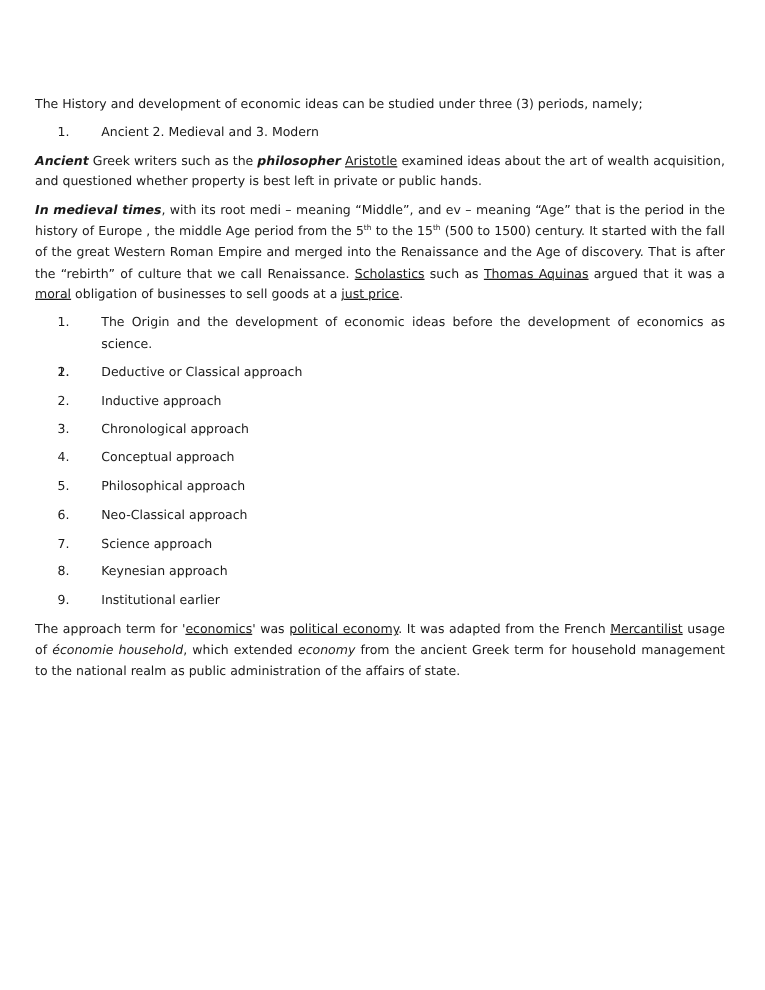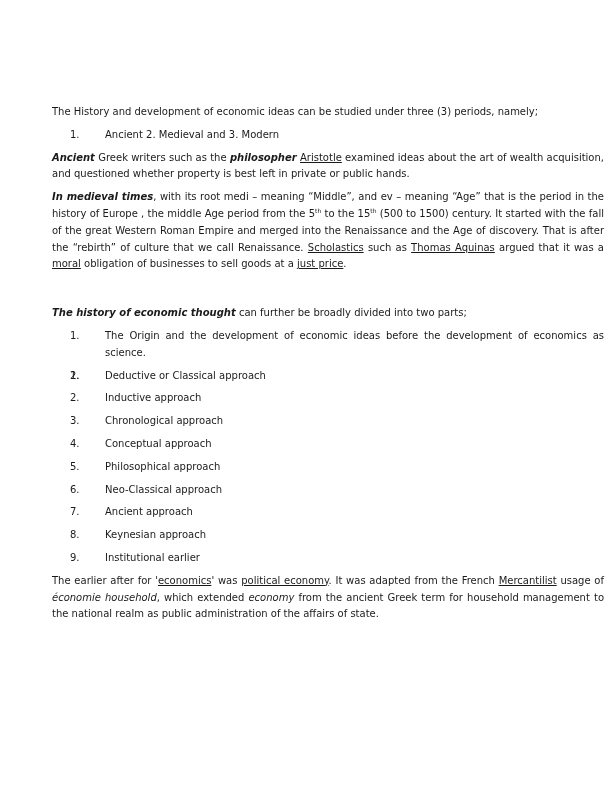--- a/index.html
+++ b/index.html
@@ -1,18 +1,18 @@
 <!DOCTYPE html>
 <html><head>
 <meta charset="utf-8">
 <style>
   html, body { margin: 0; padding: 0; background: #ffffff; }
   body { width: 612px; height: 792px; position: relative; overflow: hidden;
          font-family: "DejaVu Sans", sans-serif; color: #1a1a1a; }
-  .page { position: absolute; left: 52px; top: 76px; width: 552px; font-size: 10px; line-height: 16.8px; margin-top: 28px; }
+  .page { position: absolute; left: 28px; top: 76px; width: 552px; font-size: 10px; line-height: 16.8px; }
   p { margin: 0; }
   .just-last { text-align: justify; text-align-last: left; }
   u { }
   b { font-weight: bold; font-style: italic; }
   .li { position: relative; padding-left: 53px; }
   .li .num { position: absolute; left: 18px; top: 0; }
   .gap6 { margin-top: 6px; }
   .gap30 { margin-top: 32px; }
   .gap34 { margin-top: 36px; }
   sup { font-size: 6px; line-height: 0; vertical-align: 4px; }
@@ -30,43 +30,40 @@
   </div>
 
   <p class="just-last gap6">
     <b>Ancient</b><span> Greek writers such as the </span><b>philosopher</b><span> </span><u>Aristotle</u><span> examined ideas about the art of wealth acquisition, and questioned whether property is best left in private or public hands.</span>
   </p>
 
   <p class="just-last gap6">
     <b>In medieval times</b><span>, with its root medi – meaning “Middle”, and ev – meaning “Age” that is the period in the history of Europe , the middle Age period from the 5</span><sup>th</sup><span> to the 15</span><sup>th</sup><span> (500 to 1500) century. It started with the fall of the great Western Roman Empire and merged into the Renaissance and the Age of discovery. That is after the “rebirth” of culture that we call Renaissance. </span><u>Scholastics</u><span> such as </span><u>Thomas Aquinas</u><span> argued that it was a </span><u>moral</u><span> obligation of businesses to sell goods at a </span><u>just price</u><span>.</span>
   </p>
 
-  <p class="gap30">
-    <b>The history of economic thought</b><span> can further be broadly divided into two parts;</span>
-  </p>
 
   <div class="li just-last gap6">
     <span class="num">1.</span>
     <span>The Origin and the development of economic ideas before the development of economics as science.</span>
   </div>
   <div class="li gap6">
     <span class="num">2.</span>
   </div>
 
 
   <div>
     <div class="li gap6"><span class="num">1.</span><span>Deductive or Classical approach</span></div>
     <div class="li gap6"><span class="num">2.</span><span>Inductive approach</span></div>
     <div class="li gap6"><span class="num">3.</span><span>Chronological approach</span></div>
     <div class="li gap6"><span class="num">4.</span><span>Conceptual approach</span></div>
     <div class="li gap6"><span class="num">5.</span><span>Philosophical approach</span></div>
     <div class="li gap6"><span class="num">6.</span><span>Neo-Classical approach</span></div>
-    <div class="li gap6"><span class="num">7.</span><span>Ancient approach</span></div>
+    <div class="li gap6"><span class="num">7.</span><span>Science approach</span></div>
     <div class="li gap6"><span class="num">8.</span><span>Keynesian approach</span></div>
     <div class="li gap6"><span class="num">9.</span><span>Institutional earlier</span></div>
   </div>
 
 
   <p class="just-last gap6">
-    <span>The earlier after for '</span><u>economics</u><span>' was </span><u>political economy</u><span>. It was adapted from the French </span><u>Mercantilist</u><span> usage of </span><i>économie household</i><span>, which extended </span><i>economy</i><span> from the ancient Greek term for household management to the national realm as public administration of the affairs of state.</span>
+    <span>The approach term for '</span><u>economics</u><span>' was </span><u>political economy</u><span>. It was adapted from the French </span><u>Mercantilist</u><span> usage of </span><i>économie household</i><span>, which extended </span><i>economy</i><span> from the ancient Greek term for household management to the national realm as public administration of the affairs of state.</span>
   </p>
 
 </div>
 
 </body></html>

